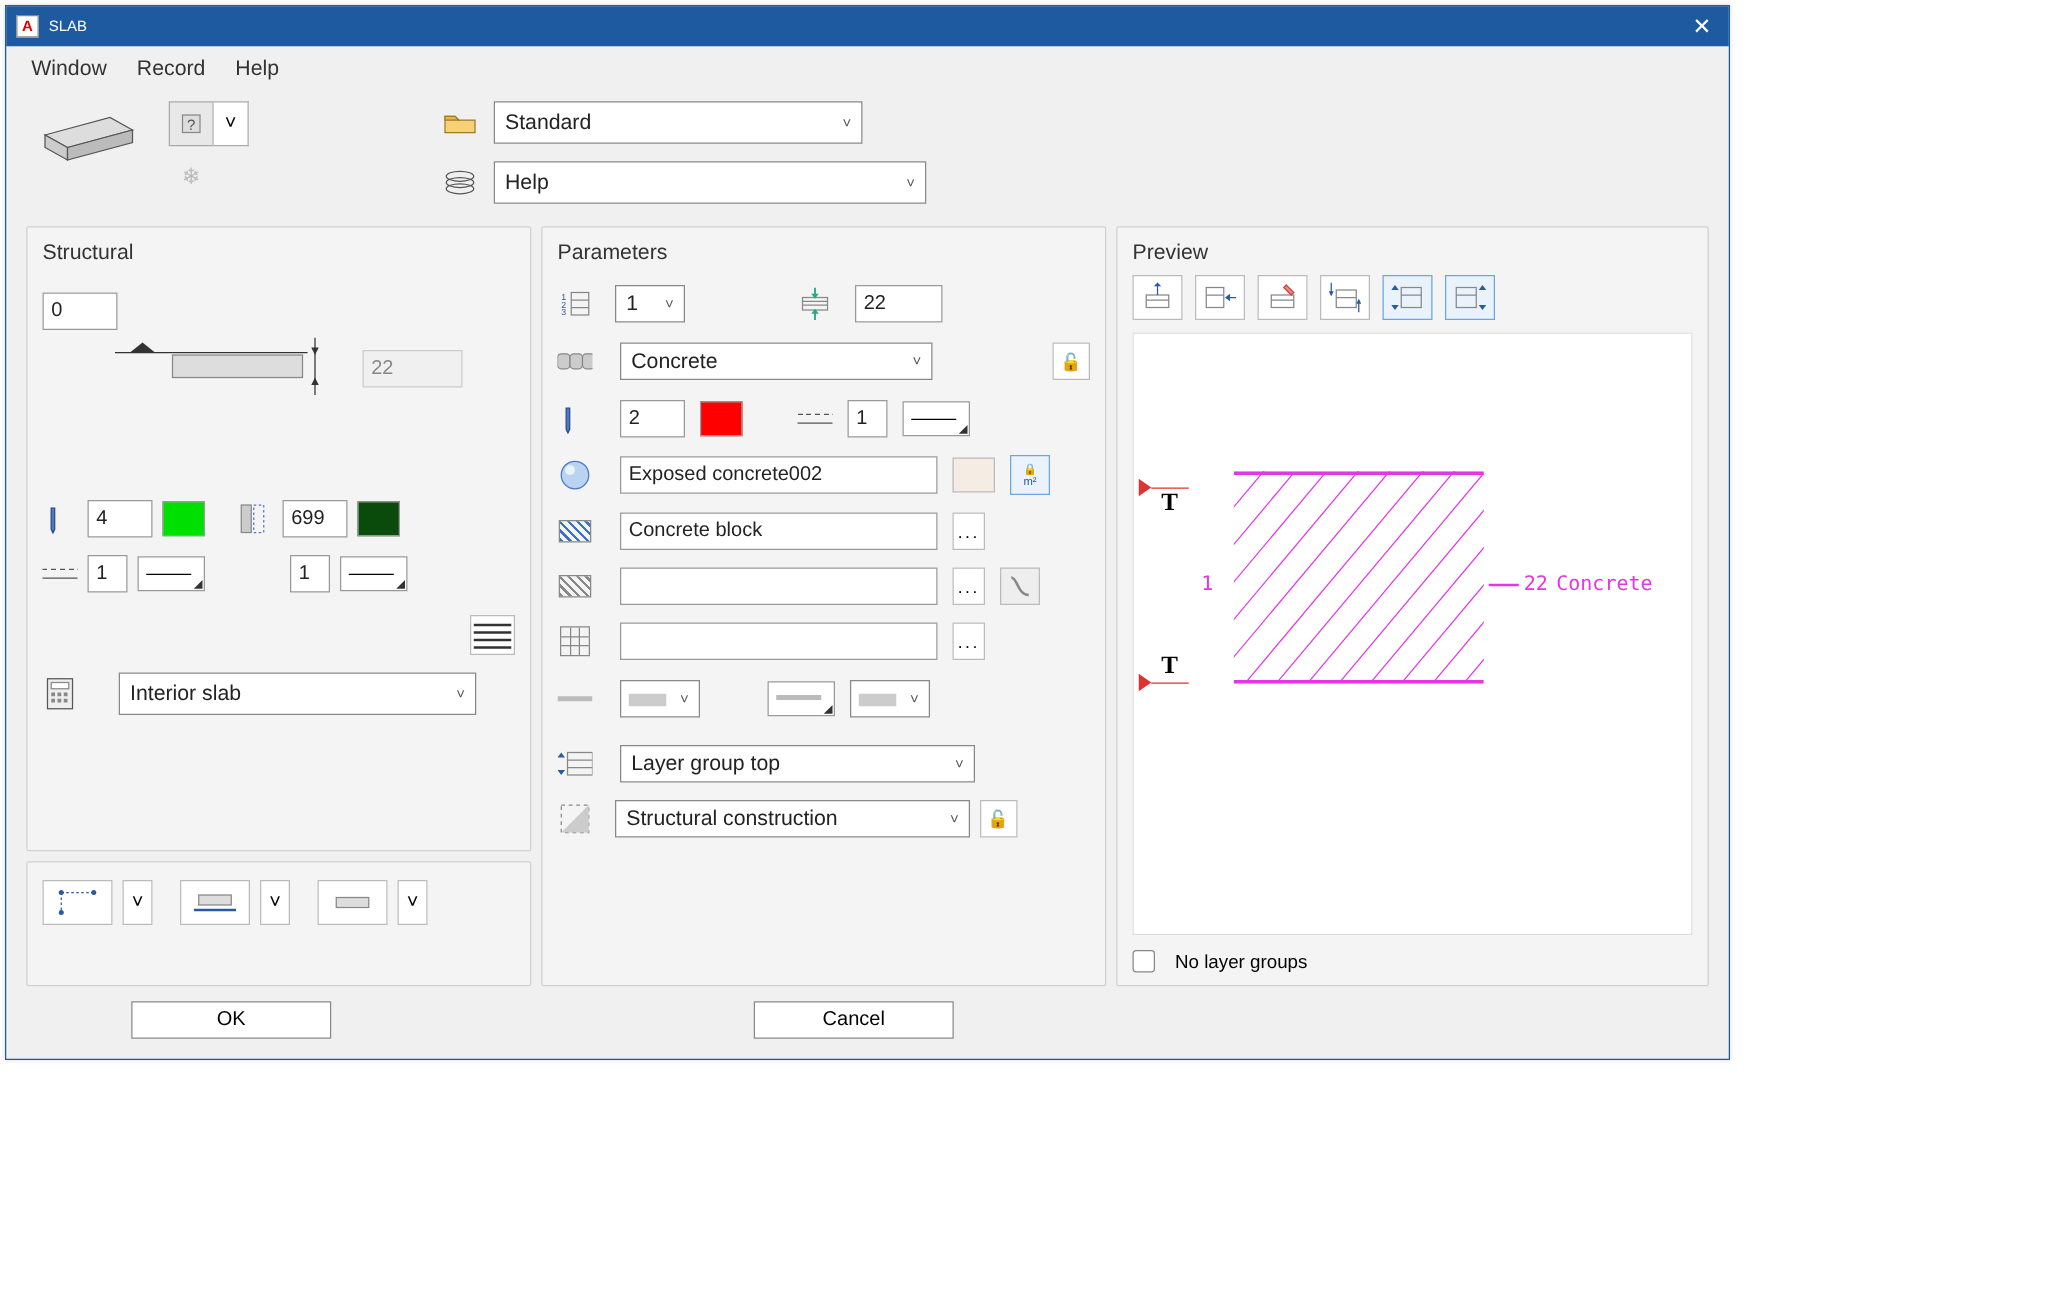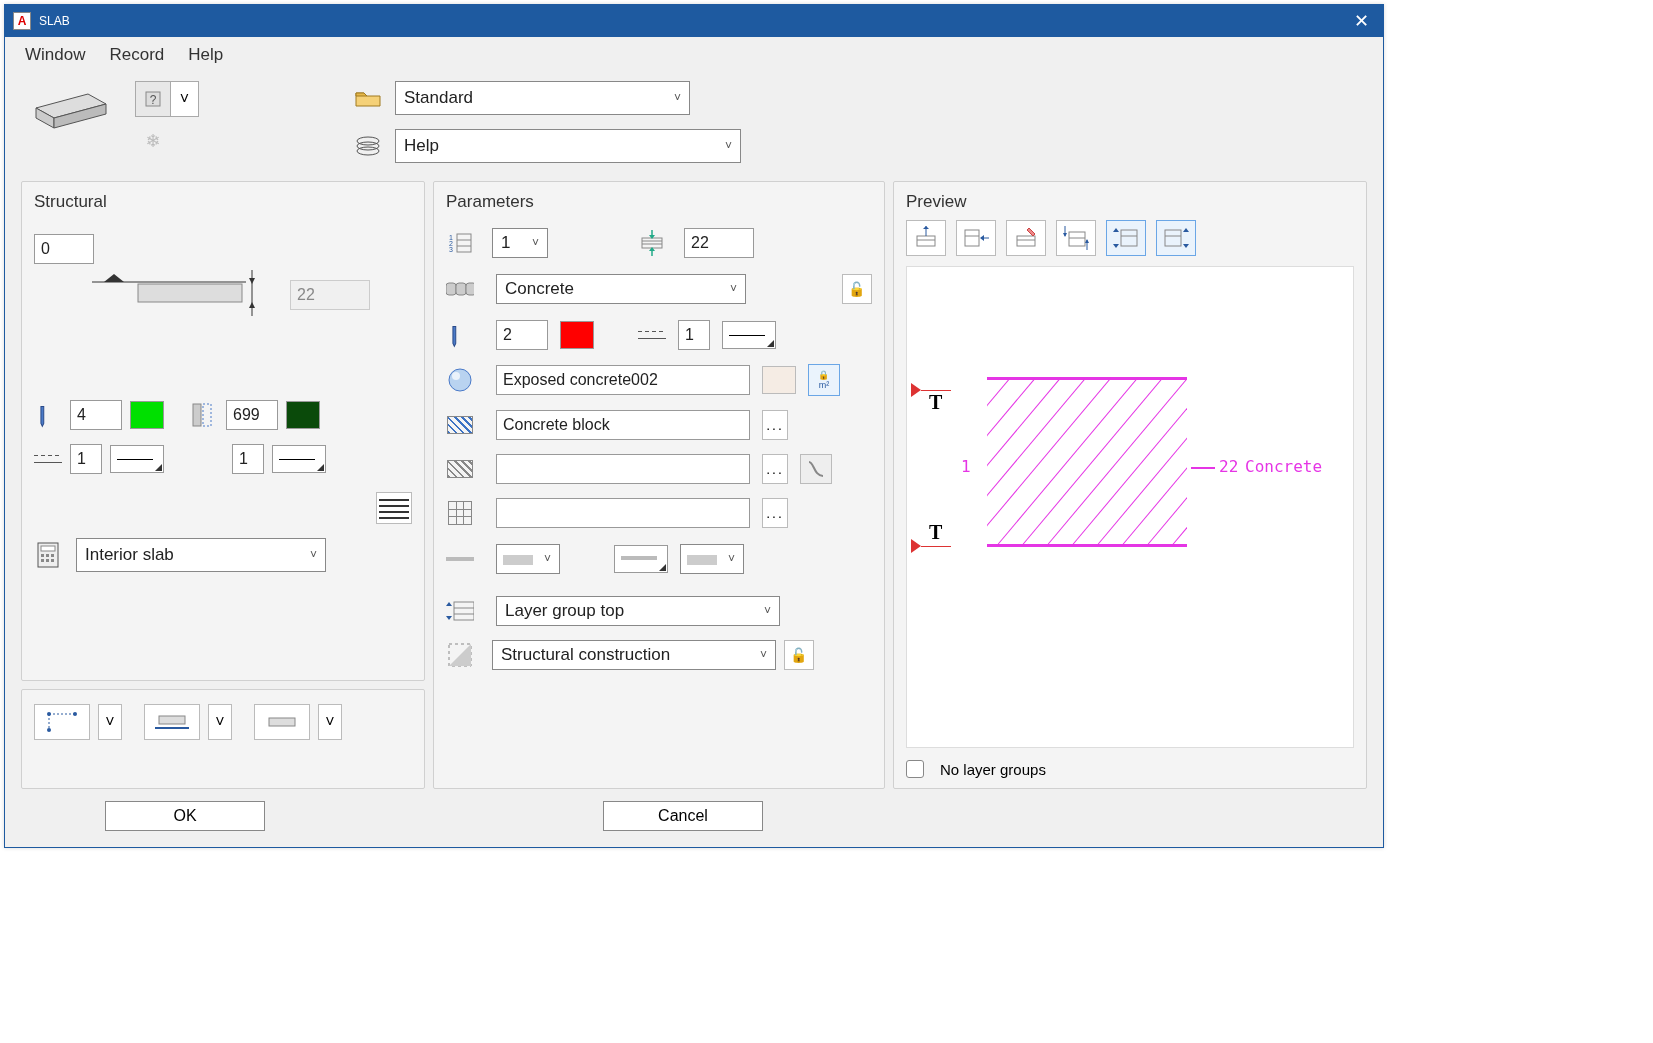--- a/index.html
+++ b/index.html
@@ -215,21 +215,21 @@
                   <rect x="2" y="2" width="20" height="24" fill="#eee" stroke="#555"></rect>
                   <rect x="5" y="5" width="14" height="5" fill="#fff" stroke="#888"></rect>
               <rect x="5" y="13" width="3" height="3" fill="#888"></rect>
                   <rect x="10" y="13" width="3" height="3" fill="#888"></rect>
                   <rect x="15" y="13" width="3" height="3" fill="#888"></rect>
               <rect x="5" y="18" width="3" height="3" fill="#888"></rect>
                   <rect x="10" y="18" width="3" height="3" fill="#888"></rect>
                   <rect x="15" y="18" width="3" height="3" fill="#888"></rect>
                 </svg>
             </div>
-            <div class="combo" style="width:250px;margin-left:6px">
+            <div class="combo" style="width:286px;margin-left:25px">
               <span>Interior slab</span>
                 <span class="chev">˅</span>
             </div>
           </div>
         </div>
 
         <div class="panel" style="height:100px">
           <div class="row" style="gap:22px;margin-top:4px">
             <div class="row">
                 <div class="iconbtn" style="width:56px">

